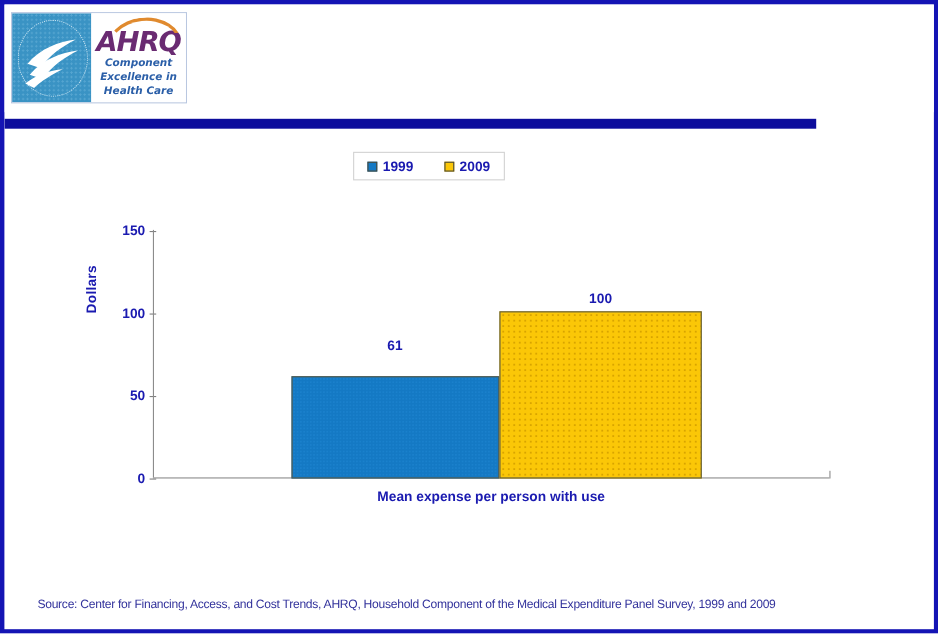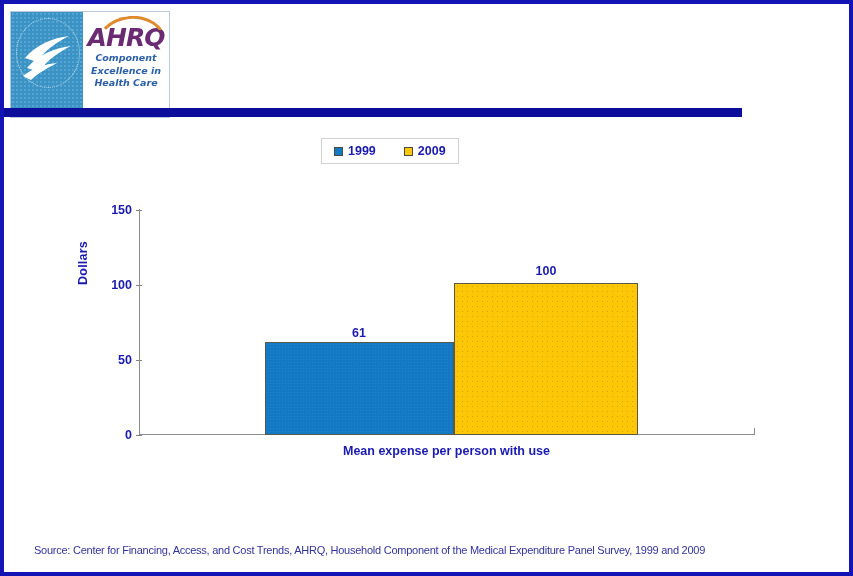--- a/index.html
+++ b/index.html
@@ -27,21 +27,21 @@
     top: 0;
     width: 845px;
     height: 98px;
     background: #ffffff;
   }
   #logo {
     position: absolute;
     left: 6px;
     top: 7px;
     width: 160px;
-    height: 107px;
+    height: 83px;
     border: 1px solid #b9c7e0;
     background: #ffffff;
     box-sizing: border-box;
     display: flex;
     flex-direction: row;
     overflow: hidden;
   }
   #logo-seal {
     position: relative;
     width: 72px;
@@ -331,21 +331,21 @@
     <div class="ytick-mark" style="left:132px; top:356px;"></div>
 
     <div class="ytick-label" style="left:90px; top:425px;">0</div>
     <div class="ytick-mark" style="left:132px; top:431px;"></div>
 
     <div id="yaxis-line"></div>
     <div id="xaxis-line"></div>
     <div id="xaxis-end-tick"></div>
 
     <div class="bar" id="bar-1999" style="top:338px; height:93px;"></div>
-    <div class="bar-value" style="left:310px; top:323px;">61</div>
+    <div class="bar-value" style="left:310px; top:304px;">61</div>
 
     <div class="bar" id="bar-2009" style="top:279px; height:152px;"></div>
     <div class="bar-value" style="left:497px; top:261px;">100</div>
 
     <div id="xcat-label">Mean expense per person with use</div>
   </div>
 
   <div id="source">Source: Center for Financing, Access, and Cost Trends, AHRQ, Household Component of the Medical Expenditure Panel Survey,  1999 and 2009</div>
 
 </div>

